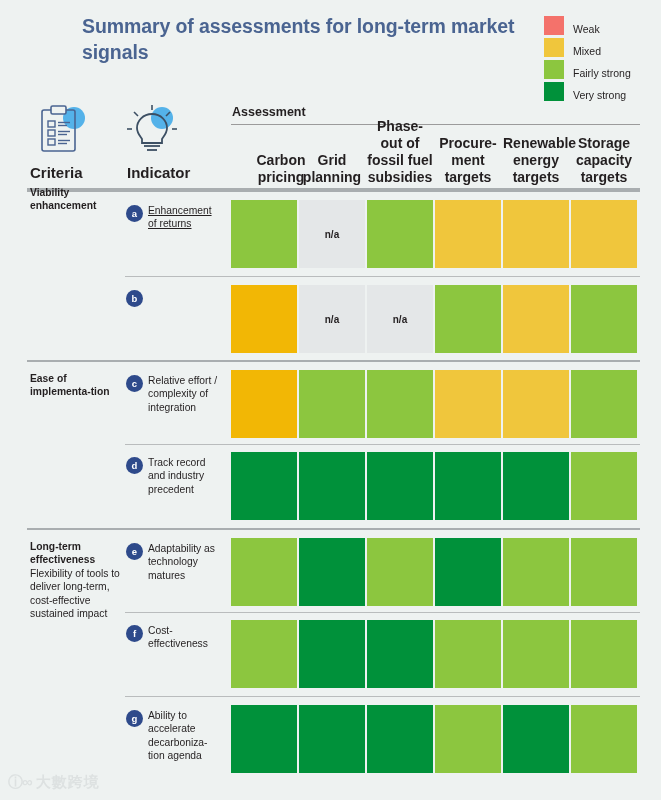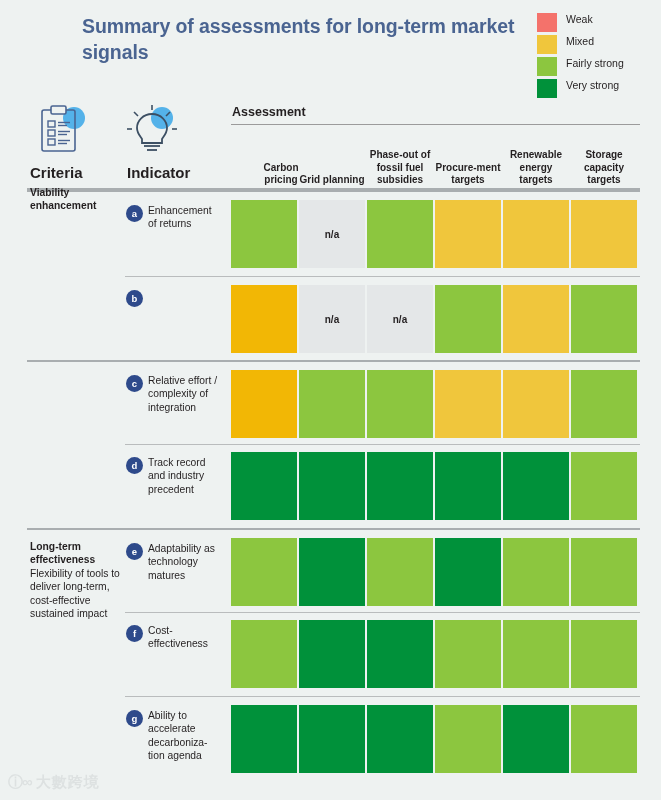--- a/index.html
+++ b/index.html
@@ -34,23 +34,24 @@
   }
 
   
   .legend {
     position: absolute;
     left: 537px;
     top: 13px;
   }
   .legend-row {
     display: flex;
-    align-items: flex-start;
+    align-items: flex-end;
     height: 22px;
     margin-bottom: 0px;
+    margin-left: 7px;
   }
   .legend-swatch {
     width: 20px;
     height: 19px;
     flex: 0 0 auto;
   }
   .legend-label {
     margin-left: 9px;
     font-size: 10.5px;
     color: #231f20;
@@ -85,21 +86,21 @@
     left: 231px;
     top: 26px;
     width: 409px;
     height: 62px;
   }
   .col-label {
     position: absolute;
     bottom: 2px;
     width: 66px;
     text-align: center;
-    font-size: 10px;
+    font-size: 14px;
     font-weight: bold;
     line-height: 1.22;
     color: #231f20;
   }
   .headline-rule {
     position: absolute;
     left: 27px;
     top: 88px;
     width: 613px;
     height: 2px;
@@ -273,37 +274,38 @@
     </div>
   <div class="headline-rule"></div>
 </div>
 
 <div class="grid" id="grid-body">
     <div class="section-rule" style="top: 190px;"></div>
     <div class="criteria-block" style="top: 186px;">
       <span class="criteria-title">Viability enhancement</span>
     </div>
     <div class="ind-badge" style="left: 126px; top: 205px; background: rgb(46, 74, 139);">a</div>
-    <div class="ind-text" style="left: 148px; top: 204px;">Enhancement of returns</div>
+    <div class="ind-text" style="left: 148px; top: 204px; text-decoration: underline;">Enhancement of returns</div>
     <div class="cell" style="left: 231px; top: 200px; height: 68px; background: rgb(140, 198, 63);"></div>
     <div class="cell na" style="left: 299px; top: 200px; height: 68px;">n/a</div>
     <div class="cell" style="left: 367px; top: 200px; height: 68px; background: rgb(140, 198, 63);"></div>
     <div class="cell" style="left: 435px; top: 200px; height: 68px; background: rgb(240, 198, 60);"></div>
     <div class="cell" style="left: 503px; top: 200px; height: 68px; background: rgb(240, 198, 60);"></div>
     <div class="cell" style="left: 571px; top: 200px; height: 68px; background: rgb(240, 198, 60);"></div>
     <div class="row-rule" style="top: 276px;"></div>
     <div class="ind-badge" style="left: 126px; top: 290px; background: rgb(46, 74, 139);">b</div>
     <div class="cell" style="left: 231px; top: 285px; height: 68px; background: rgb(242, 183, 5);"></div>
     <div class="cell na" style="left: 299px; top: 285px; height: 68px;">n/a</div>
     <div class="cell na" style="left: 367px; top: 285px; height: 68px;">n/a</div>
     <div class="cell" style="left: 435px; top: 285px; height: 68px; background: rgb(140, 198, 63);"></div>
     <div class="cell" style="left: 503px; top: 285px; height: 68px; background: rgb(240, 198, 60);"></div>
     <div class="cell" style="left: 571px; top: 285px; height: 68px; background: rgb(140, 198, 63);"></div>
     <div class="section-rule" style="top: 360px;"></div>
     <div class="criteria-block" style="top: 372px;">
+      <span class="criteria-title">Ease of implementa-tion</span>
     </div>
     <div class="ind-badge" style="left: 126px; top: 375px; background: rgb(46, 74, 139);">c</div>
     <div class="ind-text" style="left: 148px; top: 374px;">Relative effort / complexity of integration</div>
     <div class="cell" style="left: 231px; top: 370px; height: 68px; background: rgb(242, 183, 5);"></div>
     <div class="cell" style="left: 299px; top: 370px; height: 68px; background: rgb(140, 198, 63);"></div>
     <div class="cell" style="left: 367px; top: 370px; height: 68px; background: rgb(140, 198, 63);"></div>
     <div class="cell" style="left: 435px; top: 370px; height: 68px; background: rgb(240, 198, 60);"></div>
     <div class="cell" style="left: 503px; top: 370px; height: 68px; background: rgb(240, 198, 60);"></div>
     <div class="cell" style="left: 571px; top: 370px; height: 68px; background: rgb(140, 198, 63);"></div>
     <div class="row-rule" style="top: 444px;"></div>

